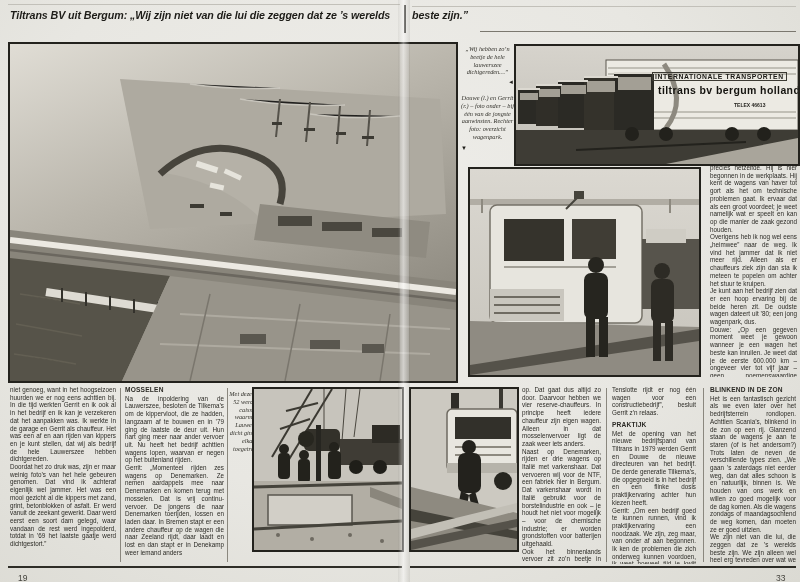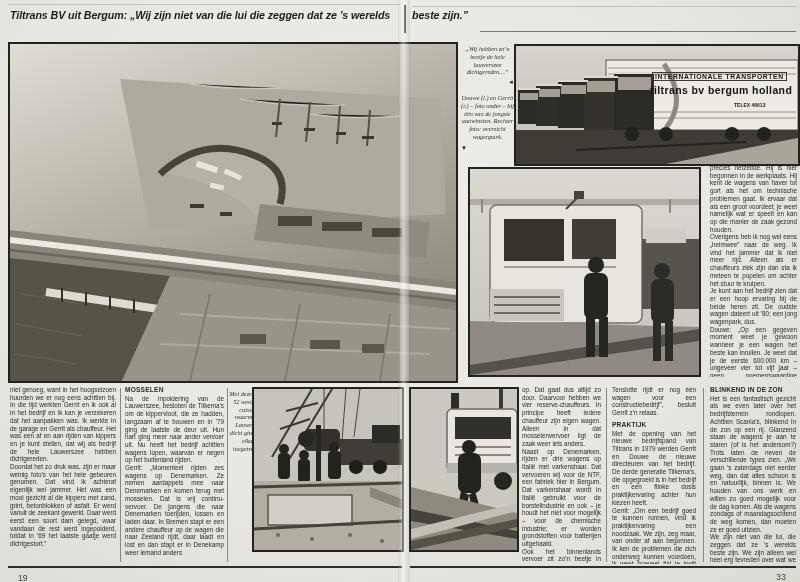--- a/index.html
+++ b/index.html
@@ -194,21 +194,21 @@
       <polygon points="150,118 282,92 282,118" fill="#a9a59b"></polygon>
       <g fill="#22211c">
         <circle cx="116" cy="88" r="7"></circle>
           <circle cx="150" cy="88" r="7"></circle>
           <circle cx="216" cy="88" r="7"></circle>
           <circle cx="248" cy="88" r="7"></circle>
       </g>
       <path d="M60,104 L230,96" stroke="#23221d" stroke-width="2"></path>
     </svg>
     <div class="abs livery1" style="left:136px;top:26px;">INTERNATIONALE TRANSPORTEN</div>
-    <div class="abs livery2" style="left:134px;top:38px;">tiltrans bv bergum holland</div>
+    <div class="abs livery2" style="left:142px;top:38px;">tiltrans bv bergum holland</div>
     <div class="abs livery3" style="left:218px;top:56px;">TELEX 46613</div>
   </div>
 
   <div class="abs photo" style="left:468px;top:167px;width:233px;height:210px;">
     <svg width="229" height="206" viewBox="0 0 229 206">
       <defs>
         <linearGradient id="sky2" x1="0" y1="0" x2="0" y2="1">
           <stop offset="0" stop-color="#dbd8d1"></stop>
             <stop offset="1" stop-color="#c6c3bb"></stop>
         </linearGradient>
@@ -376,16 +376,16 @@
   <div class="abs col" style="left:710px;top:386px;width:86px;height:178px;">
     <div class="h first">BLINKEND IN DE ZON</div>
     <p>Het is een fantastisch gezicht als we even later over het bedrijfsterrein rondlopen. Achttien Scania’s, blinkend in de zon op een rij. Glanzend staan de wagens je aan te staren (of is het andersom?) Trots laten de neven de verschillende types zien. „We gaan ’s zaterdags niet eerder weg, dan dat alles schoon is en natuurlijk, binnen is. We houden van ons werk en willen zo goed mogelijk voor de dag komen. Als die wagens zondags of maandagsochtend de weg komen, dan moeten ze er goed uitzien.</p>
     <p>We zijn niet van die lui, die zeggen dat ze ’s werelds beste zijn. We zijn alleen wel heel erg tevreden over wat we hebben.”</p>
 
   </div>
 
   <div class="abs rule" style="left:8px;top:566px;width:394px;height:2px;"></div>
   <div class="abs rule" style="left:410px;top:566px;width:386px;height:2px;"></div>
   <div class="abs pagenum" style="left:18px;top:573px;">19</div>
-  <div class="abs pagenum" style="left:776px;top:573px;font-family:Liberation Mono, monospace;">33</div>
+  <div class="abs pagenum" style="left:776px;top:573px;">33</div>
 
   <div class="abs crease"></div>
 </div>
 
 </body></html>

